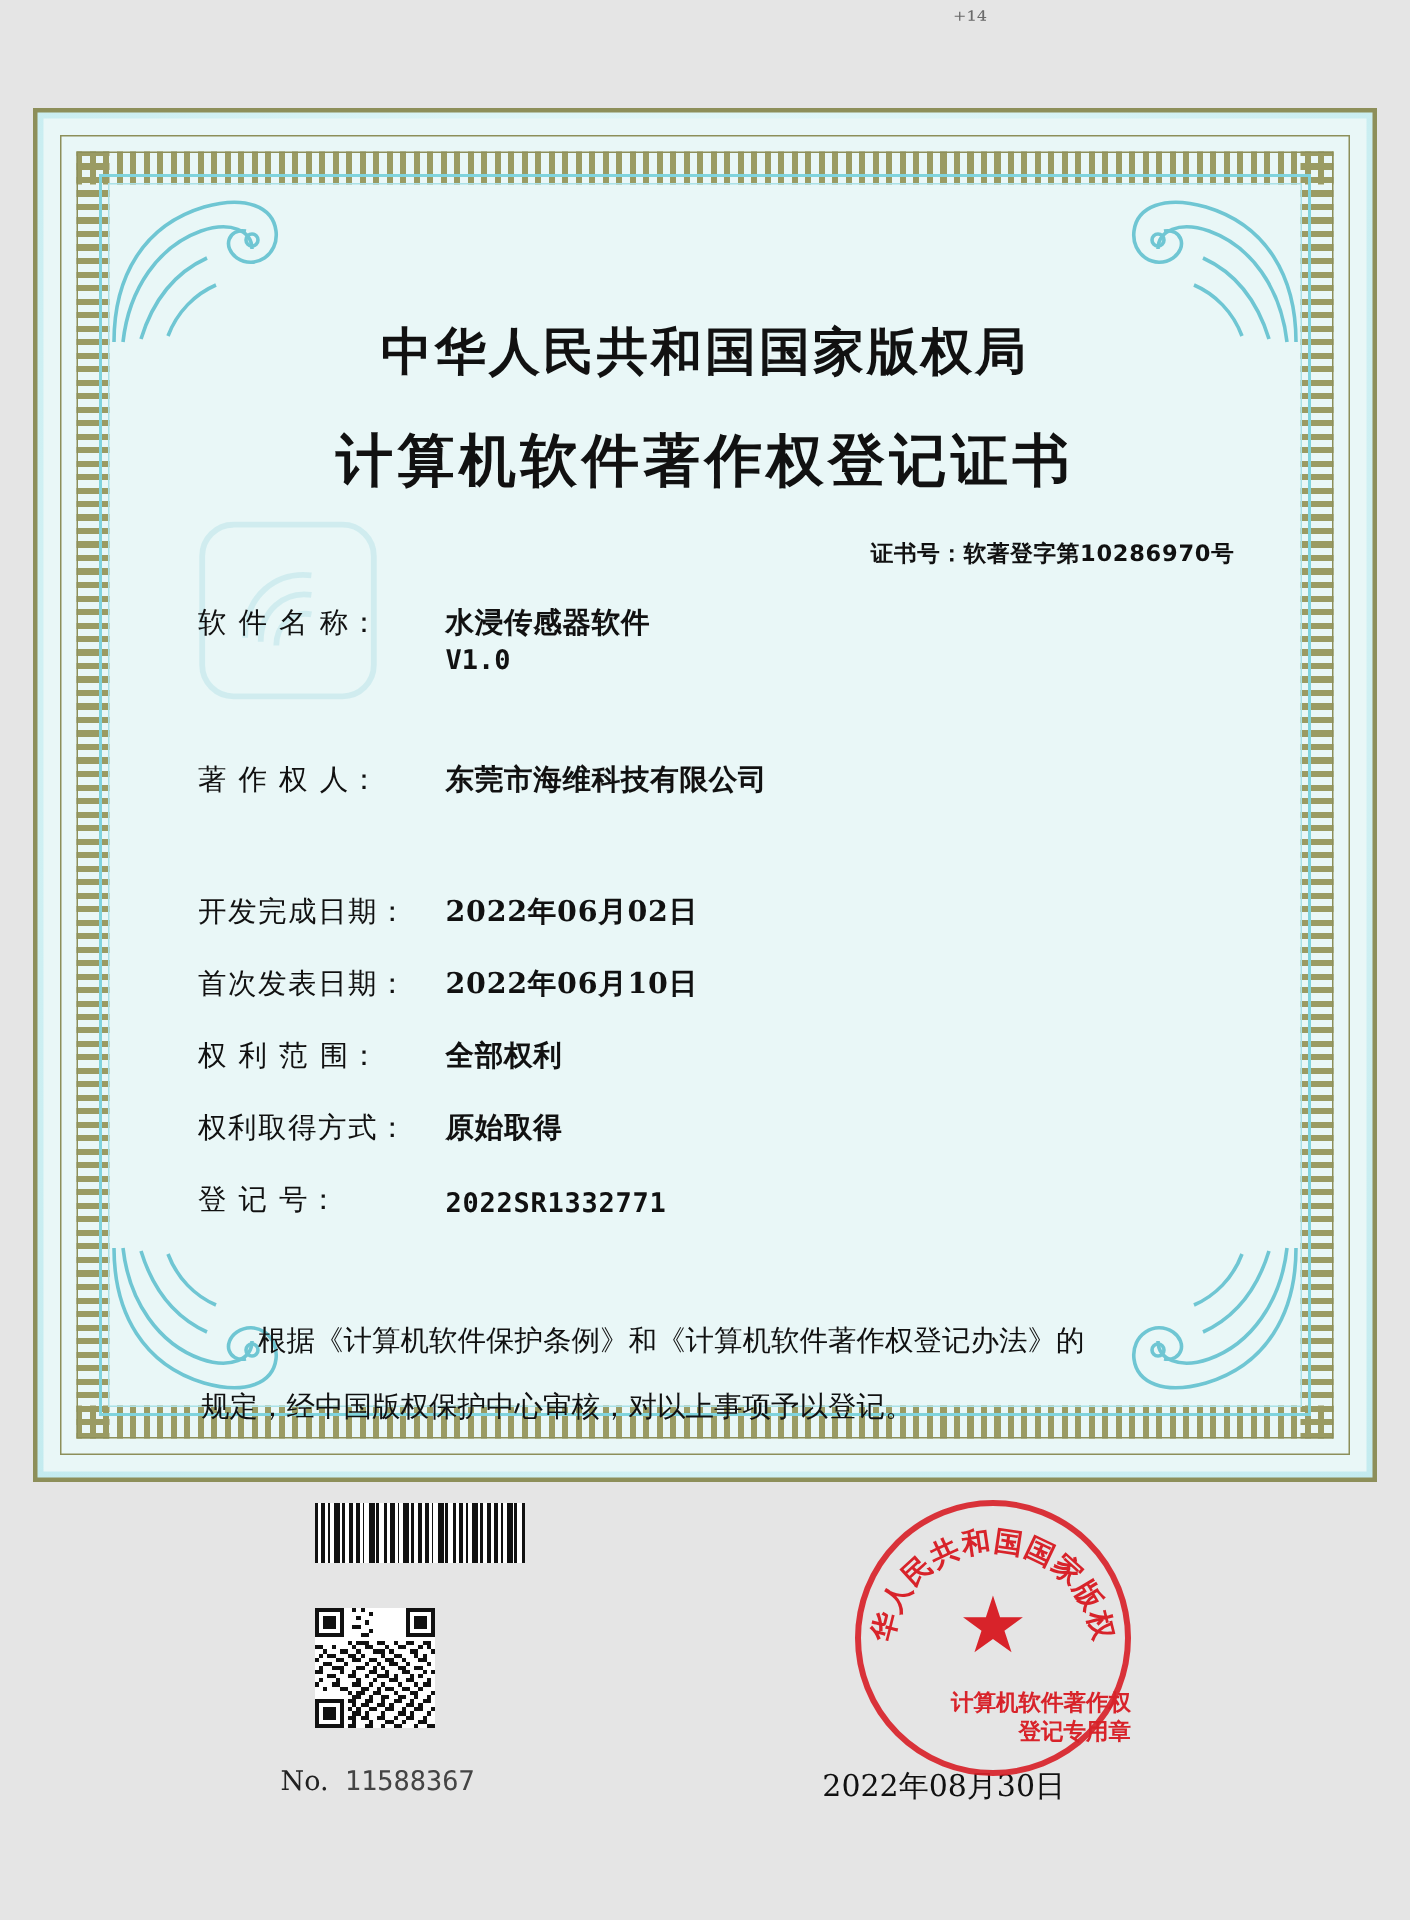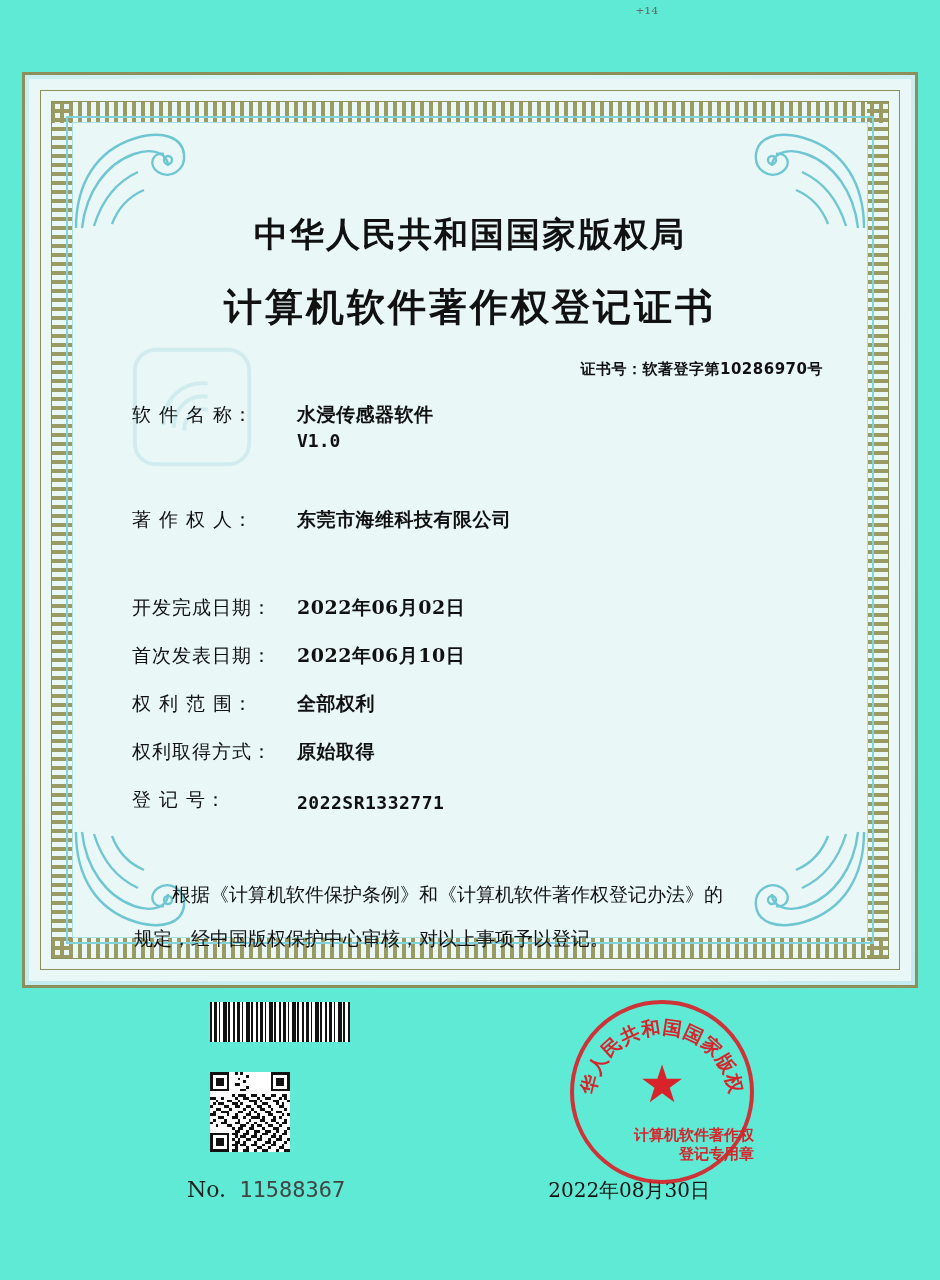--- a/index.html
+++ b/index.html
@@ -14,21 +14,21 @@
     position: relative;
     overflow: hidden;
   }
 
   
   .page {
     position: absolute;
     left: 0; top: 0;
     width: 940px;
     height: 1280px;
-    background: #5eead4;
+    background: #e5e5e5;
   }
   .cert {
     position: absolute;
     left: 22px;
     top: 24px;
     width: 896px;
     height: 916px;
     background:
       radial-gradient(ellipse at 50% 40%, #eafbfb 0%, #dff6f7 45%, #cdeff2 75%, #c3ebef 100%);
     box-sizing: border-box;
@@ -196,21 +196,21 @@
     left: 188px;
     top: 1000px;
     width: 80px;
     height: 80px;
   }
 
   .serial {
     position: absolute;
     left: 165px;
     top: 1105px;
-    font-size: 22px;
+    font-size: 18px;
     color: #444;
     font-family: "DejaVu Sans Mono", "Liberation Mono", monospace;
   }
   .serial .no-prefix {
     font-family: "DejaVu Serif", "Liberation Serif", serif;
     color: #222;
   }
   .issue-date {
     position: absolute;
     right: 208px;

